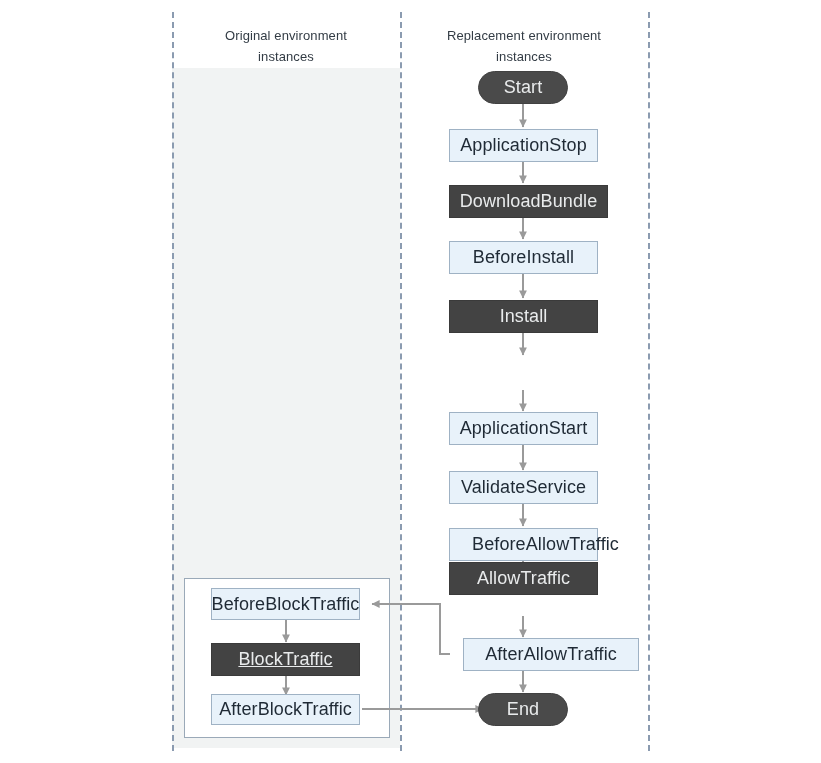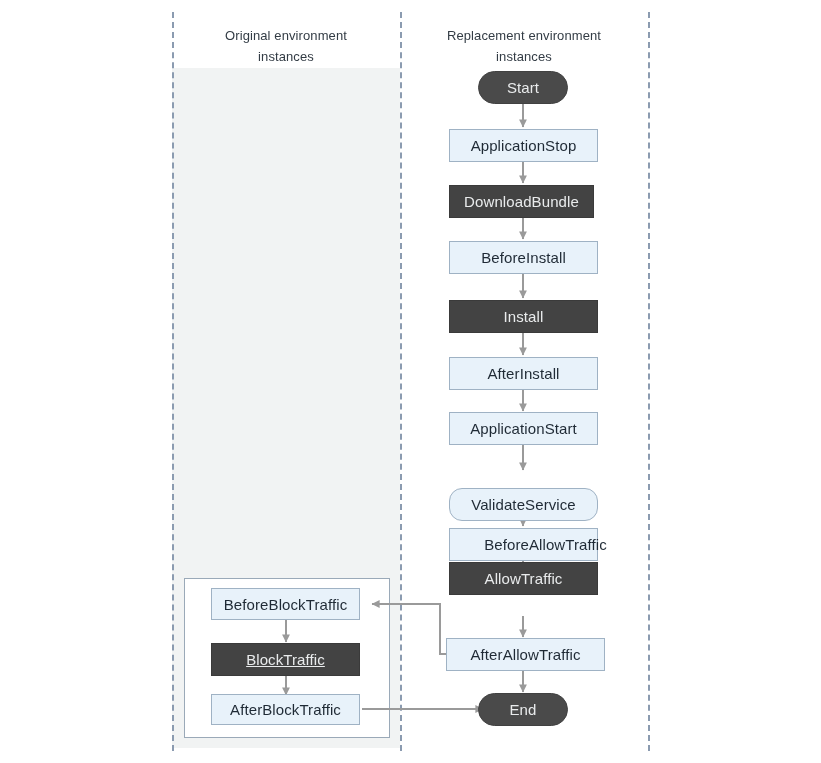--- a/index.html
+++ b/index.html
@@ -52,21 +52,21 @@
     background: #ffffff;
     border: 1.5px solid #9aa9b8;
   }
   
   .node {
     position: absolute;
     box-sizing: border-box;
     display: flex;
     align-items: center;
     justify-content: center;
-    font-size: 15px;
+    font-size: 18px;
     letter-spacing: .1px;
     text-align: center;
     white-space: nowrap;
   }
   .node.light {
     background: #e8f2fa;
     border: 1.5px solid #9fb2c4;
     color: #1f2a35;
   }
   .node.dark {
@@ -129,53 +129,50 @@
   </svg>
 
   <div class="node terminal" style="left:478px; top:71px; width:90px; height:33px;">
     <span>Start</span>
   </div>
 
   <div class="node light" style="left:449px; top:129px; width:149px; height:33px;">
     <span>ApplicationStop</span>
   </div>
 
-  <div class="node dark" style="left:449px; top:185px; width:145px; height:33px;">
+  <div class="node dark" style="left:449px; top:185px; width:159px; height:33px;">
     <span>DownloadBundle</span>
   </div>
 
   <div class="node light" style="left:449px; top:241px; width:149px; height:33px;">
     <span>BeforeInstall</span>
   </div>
 
   <div class="node dark" style="left:449px; top:300px; width:149px; height:33px;">
     <span>Install</span>
   </div>
 
-  <div class="node light" style="left:449px; top:357px; width:149px; height:33px;">
-    <span>AfterInstall</span>
-  </div>
 
   <div class="node light" style="left:449px; top:412px; width:149px; height:33px;">
     <span>ApplicationStart</span>
   </div>
 
-  <div class="node light" style="left:449px; top:488px; width:149px; height:33px;border-radius:13px;">
+  <div class="node light" style="left:449px; top:471px; width:149px; height:33px;">
     <span>ValidateService</span>
   </div>
 
   <div class="node light" style="left:449px; top:528px; width:149px; height:33px;padding-left:44px;">
     <span>BeforeAllowTraffic</span>
   </div>
 
   <div class="node dark" style="left:449px; top:562px; width:149px; height:33px;">
     <span>AllowTraffic</span>
   </div>
 
-  <div class="node light" style="left:446px; top:638px; width:159px; height:33px;">
+  <div class="node light" style="left:463px; top:638px; width:176px; height:33px;">
     <span>AfterAllowTraffic</span>
   </div>
 
   <div class="node terminal" style="left:478px; top:693px; width:90px; height:33px;">
     <span>End</span>
   </div>
 
   <div class="node light" style="left:211px; top:588px; width:149px; height:32px;">
     <span>BeforeBlockTraffic</span>
   </div>

